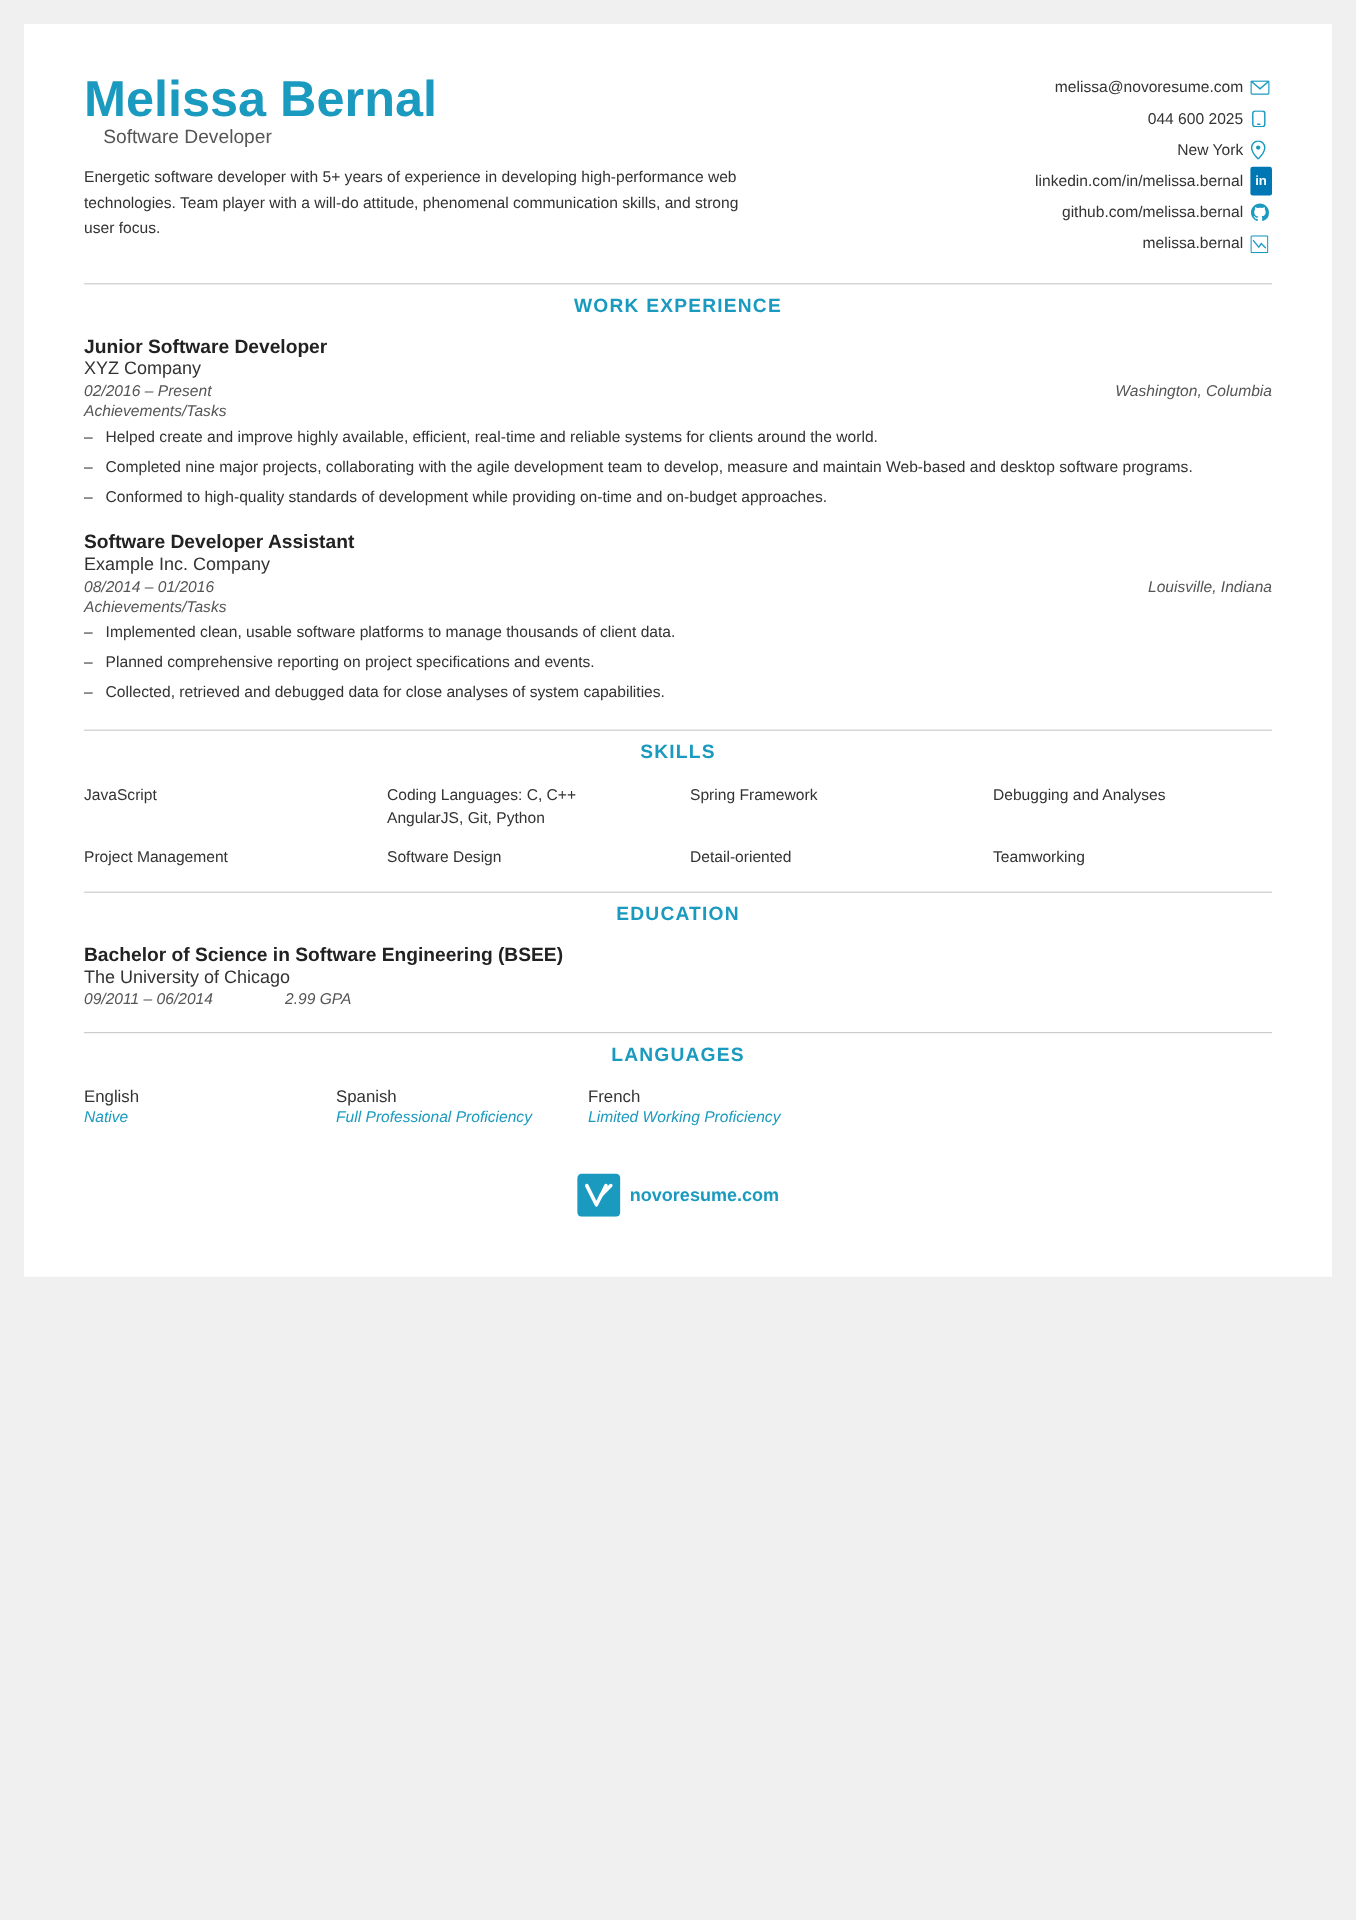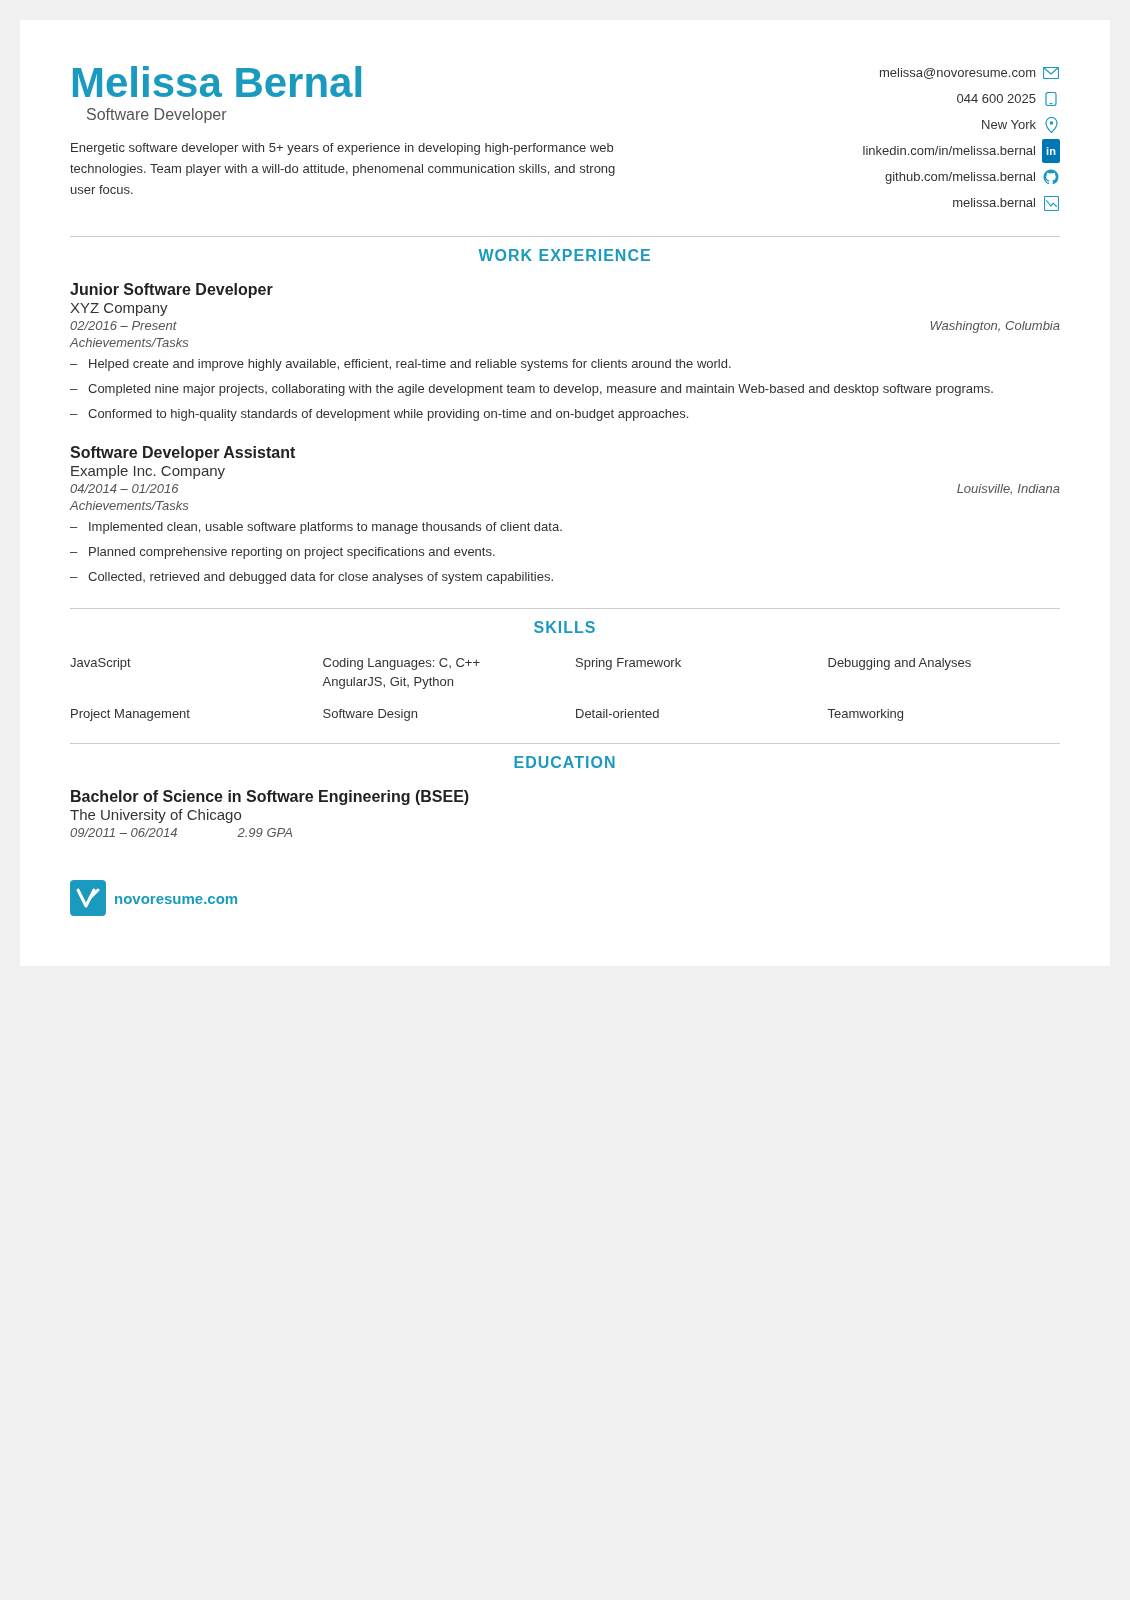--- a/index.html
+++ b/index.html
@@ -52,21 +52,20 @@
     }
     .contact-row {
       display: flex;
       align-items: center;
       justify-content: flex-end;
       gap: 6px;
     }
     .contact-icon {
       display: inline-flex;
       align-items: center;
-      justify-content: center;
       width: 18px;
       height: 18px;
       color: #1a9abf;
       font-size: 12px;
     }
     .contact-text {
       color: #333;
       font-size: 13px;
     }
     
@@ -174,21 +173,21 @@
       margin-bottom: 2px;
     }
     .lang-level {
       font-size: 13px;
       color: #1a9abf;
       font-style: italic;
     }
     
     .footer {
       display: flex;
-      justify-content: flex-start;
+      justify-content: center;
       align-items: center;
       margin-top: 40px;
     }
     .footer-logo {
       display: flex;
       align-items: center;
       gap: 8px;
     }
     .footer-logo-icon {
       width: 36px;
@@ -291,21 +290,21 @@
         <li>Helped create and improve highly available, efficient, real-time and reliable systems for clients around the world.</li>
         <li>Completed nine major projects, collaborating with the agile development team to develop, measure and maintain Web-based and desktop software programs.</li>
         <li>Conformed to high-quality standards of development while providing on-time and on-budget approaches.</li>
       </ul>
     </div>
 
     <div>
       <div class="job-title">Software Developer Assistant</div>
       <div class="company-name">Example Inc. Company</div>
       <div class="job-meta">
-        <span>04/2014 – 01/2016</span>
+        <span>08/2014 – 01/2016</span>
         <span>Louisville, Indiana</span>
       </div>
       <div class="achievements-label">Achievements/Tasks</div>
       <ul class="job-bullets">
         <li>Implemented clean, usable software platforms to manage thousands of client data.</li>
         <li>Planned comprehensive reporting on project specifications and events.</li>
         <li>Collected, retrieved and debugged data for close analyses of system capabilities.</li>
       </ul>
     </div>
   </div>
@@ -332,20 +331,38 @@
     <div>
       <div class="edu-title">Bachelor of Science in Software Engineering (BSEE)</div>
       <div class="edu-school">The University of Chicago</div>
       <div class="edu-meta">
         <span>09/2011 – 06/2014</span>
         <span>2.99 GPA</span>
       </div>
     </div>
   </div>
 
+  <div class="section">
+    <hr class="section-divider">
+    <div class="section-title">LANGUAGES</div>
+    <div class="languages-grid">
+      <div>
+        <div class="lang-name">English</div>
+        <div class="lang-level">Native</div>
+      </div>
+      <div>
+        <div class="lang-name">Spanish</div>
+        <div class="lang-level">Full Professional Proficiency</div>
+      </div>
+      <div>
+        <div class="lang-name">French</div>
+        <div class="lang-level">Limited Working Proficiency</div>
+      </div>
+    </div>
+  </div>
 
   <div class="footer">
     <div class="footer-logo">
       <svg class="footer-logo-icon" width="36" height="36" viewBox="0 0 36 36" fill="none">
         <rect width="36" height="36" rx="4" fill="#1a9abf"></rect>
         <path d="M8 10 L16 26 L24 10" stroke="white" stroke-width="3" fill="none" stroke-linejoin="round" stroke-linecap="round"></path>
         <path d="M20 18 L28 10" stroke="white" stroke-width="3" fill="none" stroke-linecap="round"></path>
       </svg>
       <span class="footer-logo-text">novoresume.com</span>
     </div>

